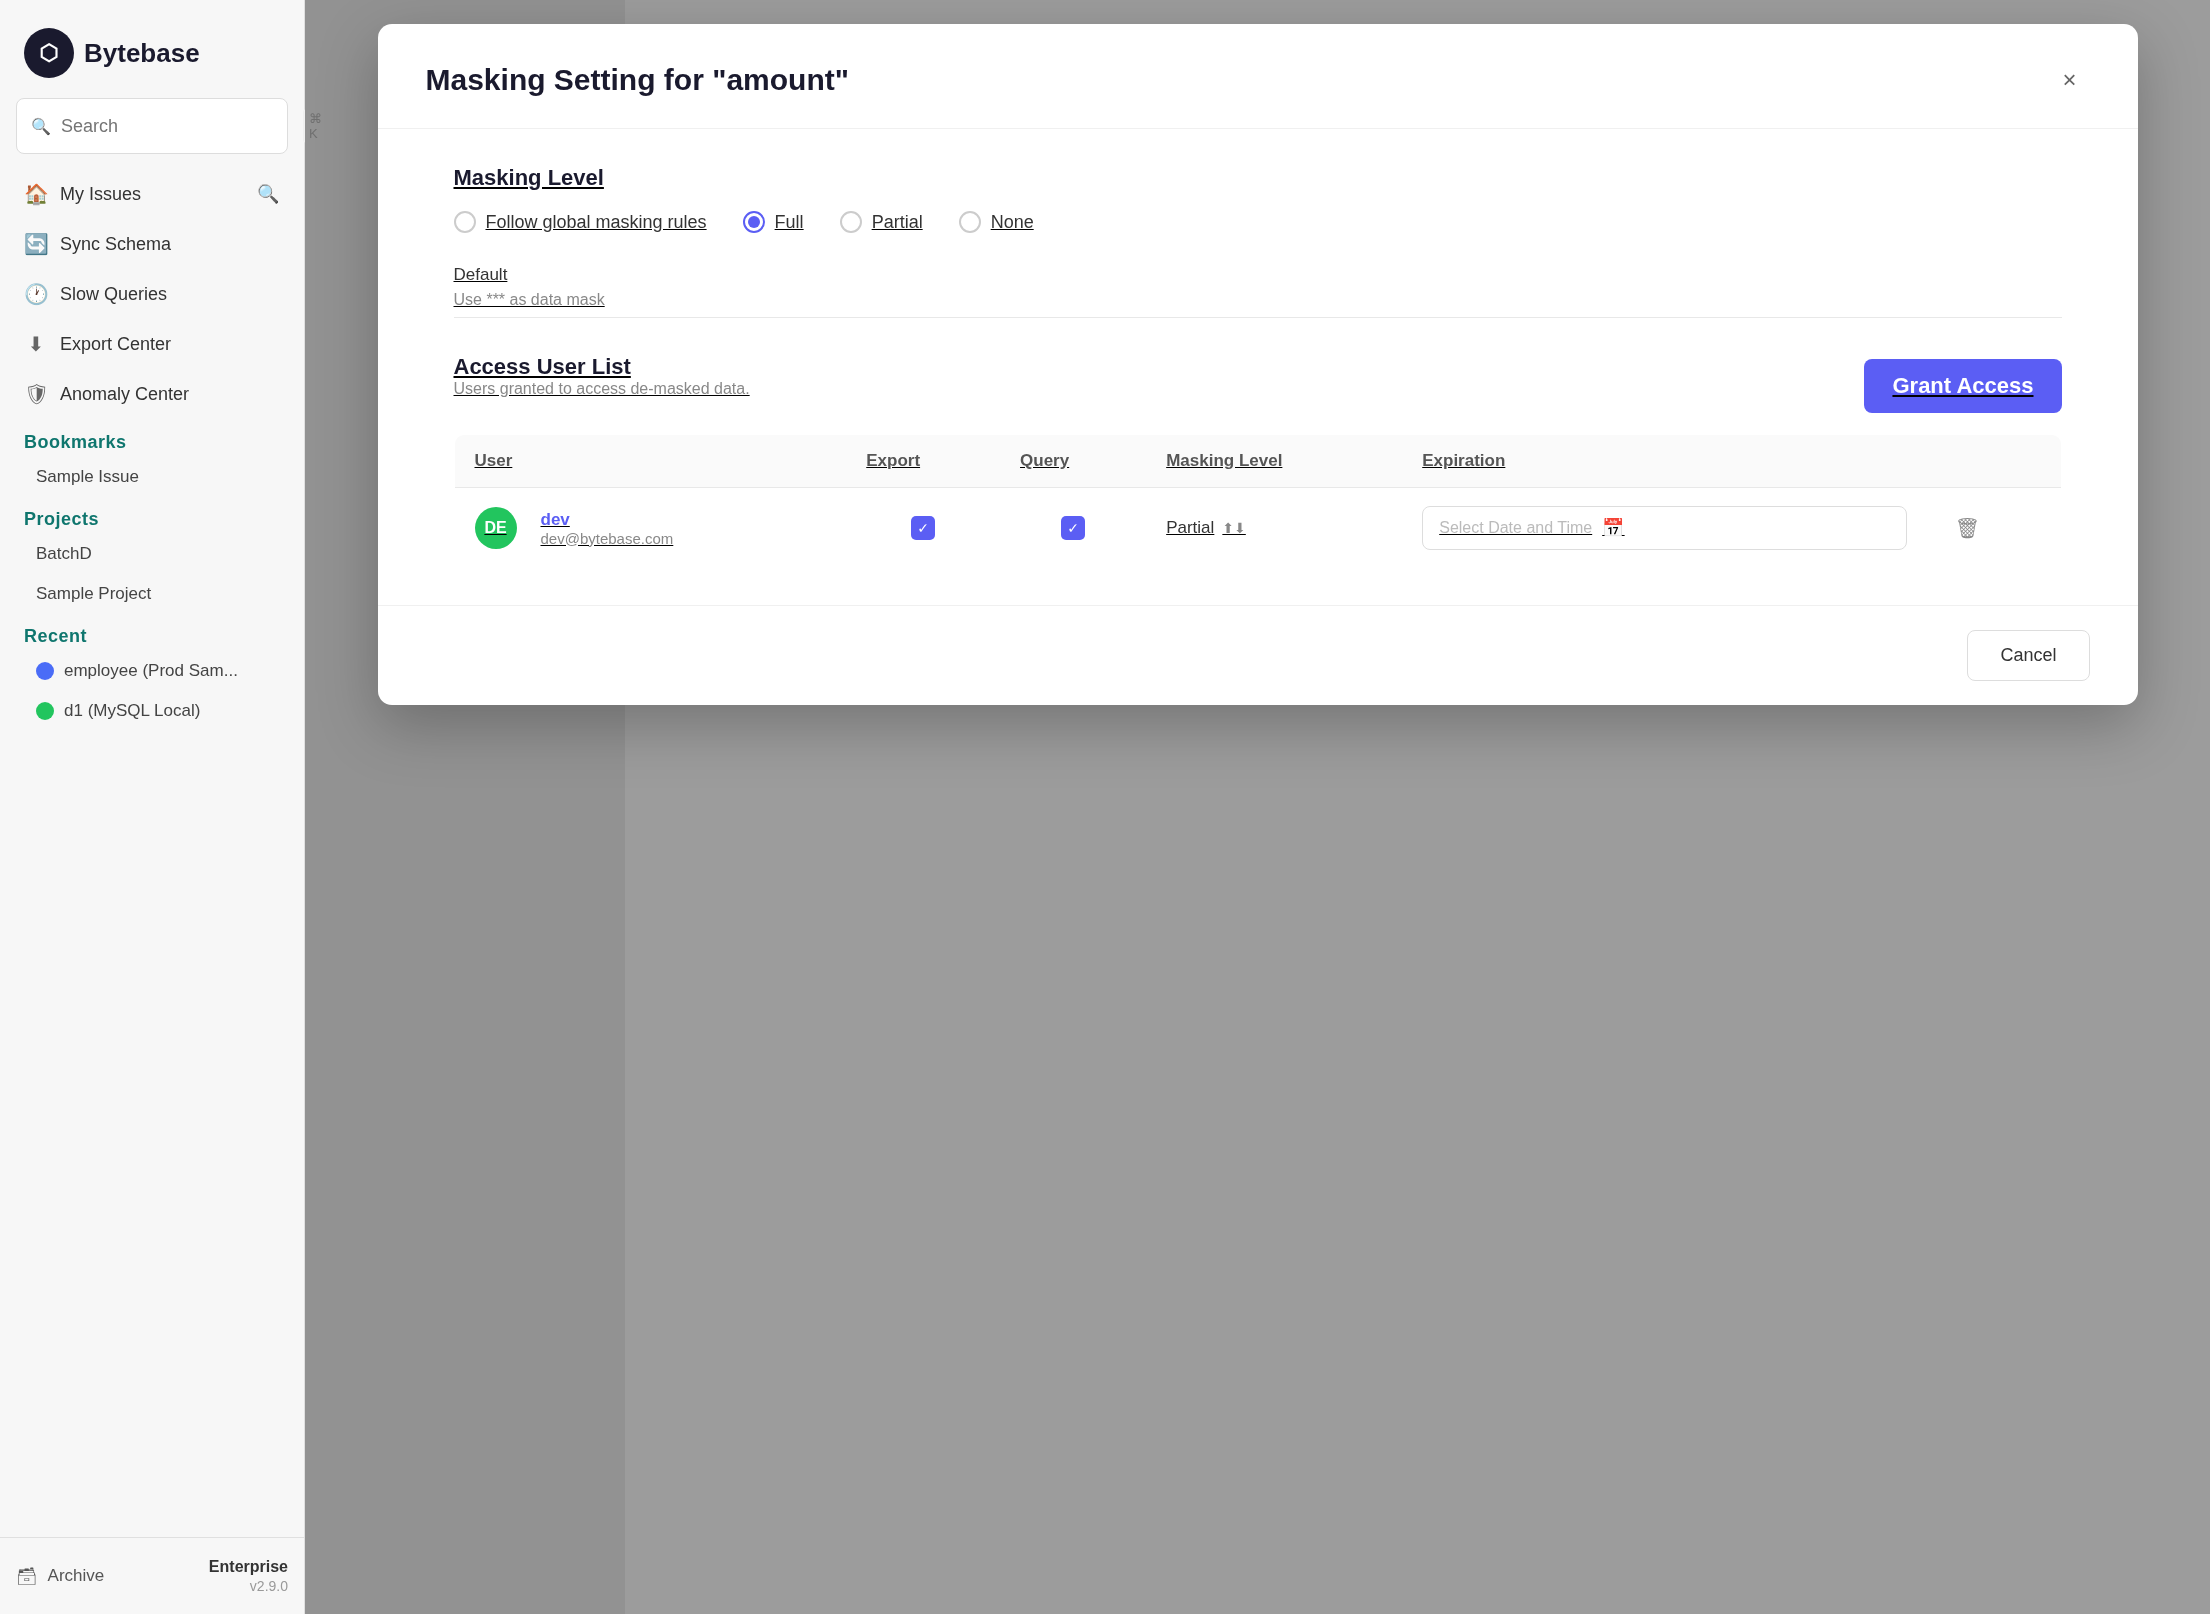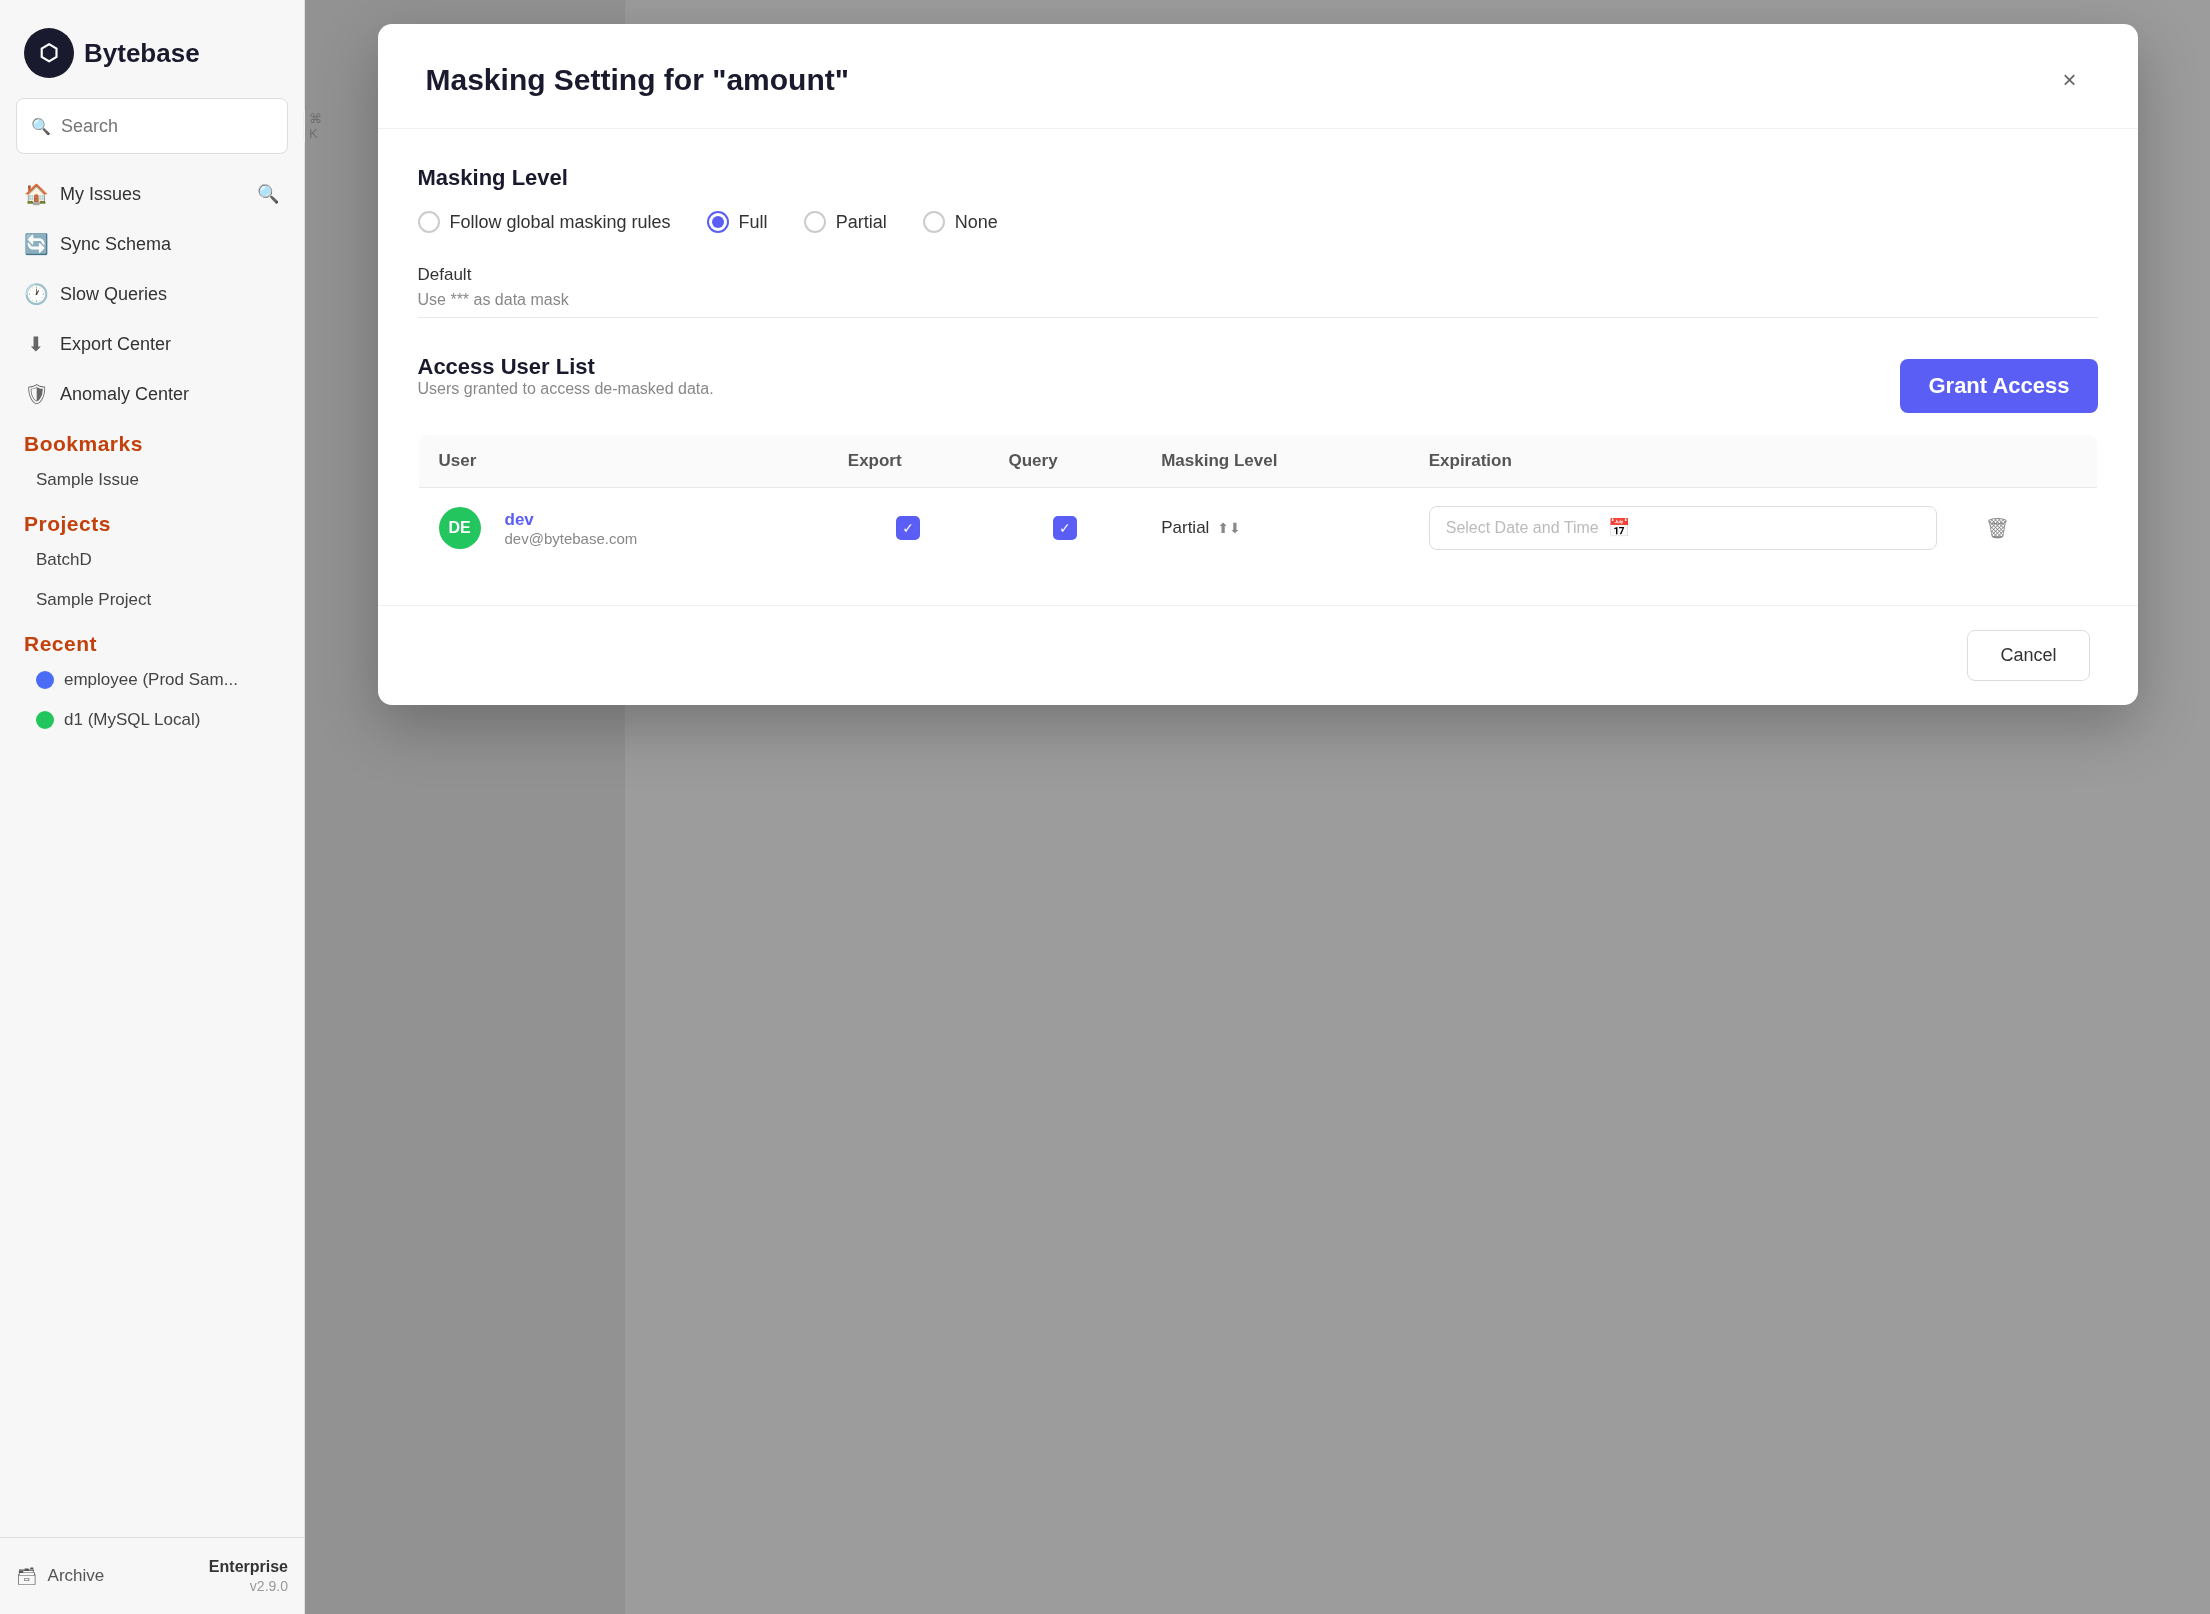--- a/index.html
+++ b/index.html
@@ -47,21 +47,21 @@
     }
     .sidebar-nav { flex: 1; overflow-y: auto; padding: 0 8px; }
     .nav-item {
       display: flex; align-items: center; gap: 12px;
       padding: 12px 16px; border-radius: 8px; cursor: pointer;
       font-size: 18px; color: #333; margin-bottom: 2px;
     }
     .nav-item .nav-icon { font-size: 20px; color: #666; width: 24px; text-align: center; }
     .nav-search-btn { margin-left: auto; }
     .section-label {
-      font-size: 21px; color: #c2410c; font-weight: 600;
+      font-size: 18px; color: #0f766e; font-weight: 600;
       padding: 12px 16px 4px; letter-spacing: 0.5px;
     }
     .sub-item {
       display: flex; align-items: center; gap: 10px;
       padding: 10px 16px 10px 28px; border-radius: 8px; cursor: pointer;
       font-size: 17px; color: #444;
     }
     .db-dot {
       width: 18px; height: 18px; border-radius: 50%;
       background: #4a6cf7; flex-shrink: 0;
@@ -113,21 +113,21 @@
       padding: 36px 48px 28px;
       border-bottom: 1px solid #f0f0f0;
     }
     .modal-title { font-size: 30px; font-weight: 600; color: #1a1a2e; }
     .modal-close {
       width: 40px; height: 40px; border-radius: 50%;
       border: none; background: transparent; cursor: pointer;
       display: flex; align-items: center; justify-content: center;
       font-size: 24px; color: #666;
     }
-    .modal-body { padding: 36px 40px; overflow-y: auto; flex: 1; }
+    .modal-body { padding: 36px 76px; overflow-y: auto; flex: 1; text-decoration: underline; }
 
     
     .section-title { font-size: 22px; font-weight: 600; color: #1a1a2e; margin-bottom: 20px; }
     .radio-group { display: flex; align-items: center; gap: 36px; margin-bottom: 32px; }
     .radio-option { display: flex; align-items: center; gap: 10px; cursor: pointer; font-size: 18px; color: #333; }
     .radio-circle {
       width: 22px; height: 22px; border-radius: 50%;
       border: 2px solid #ccc;
       display: flex; align-items: center; justify-content: center;
     }

